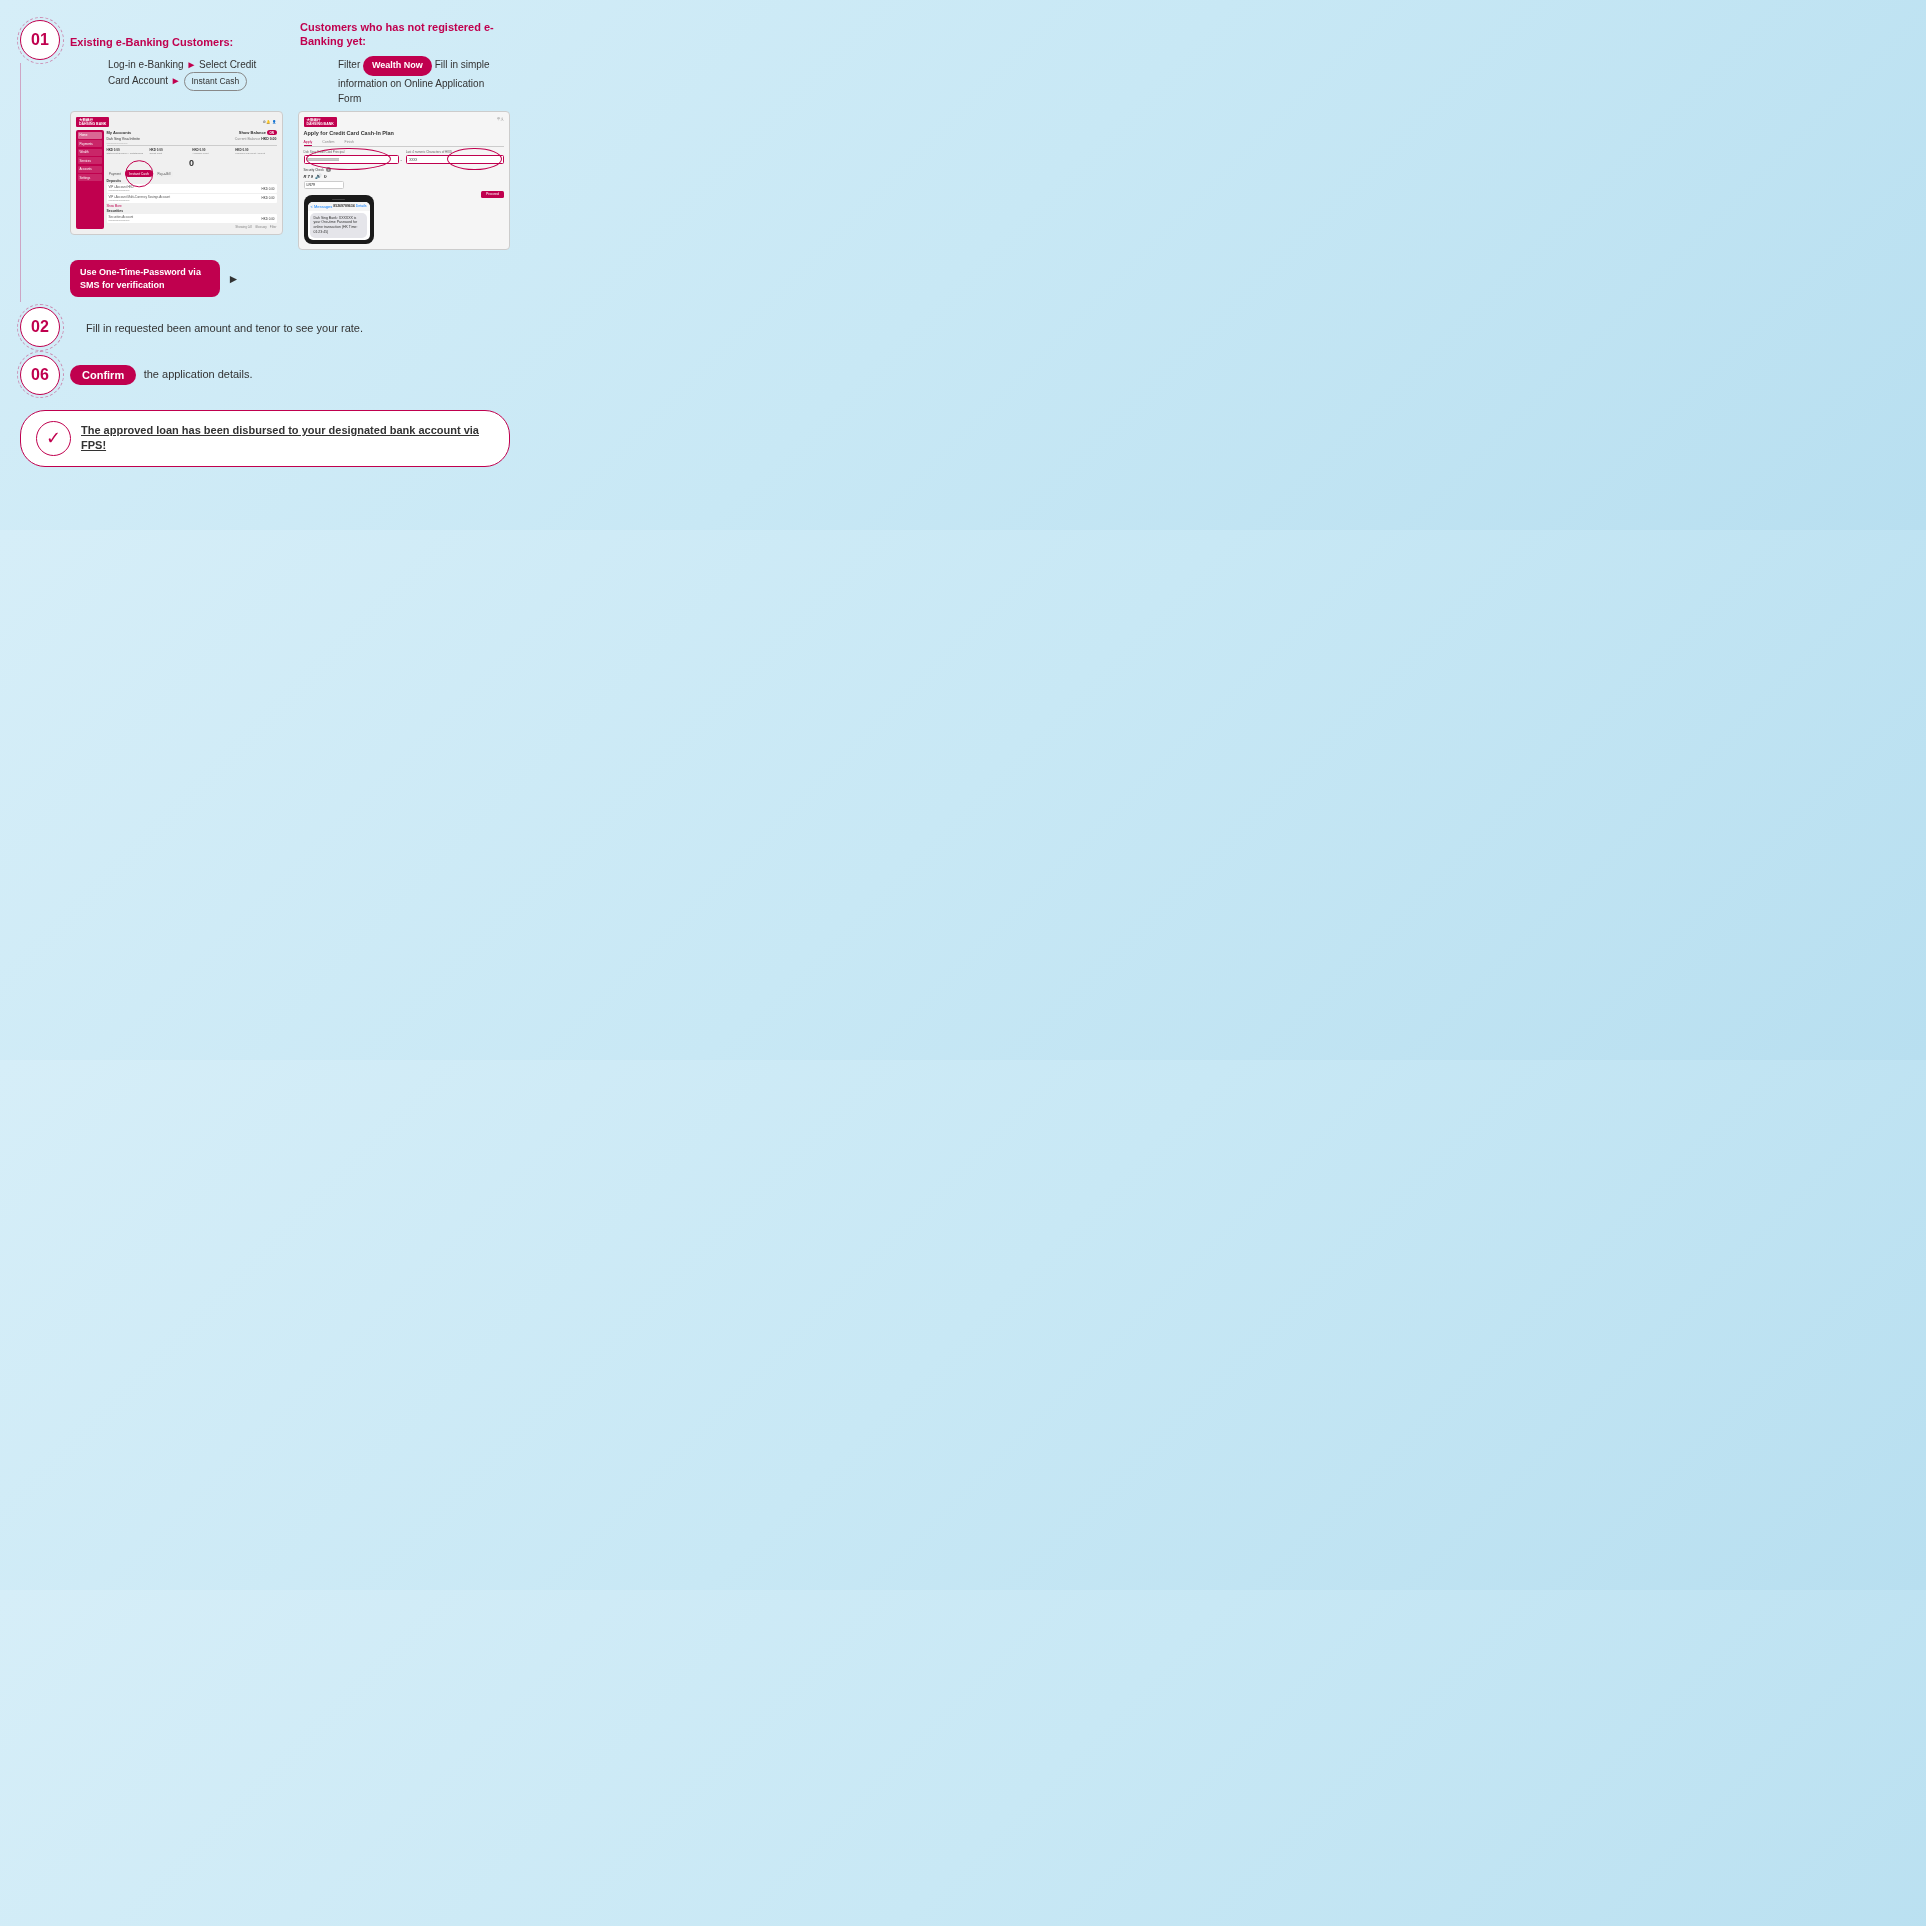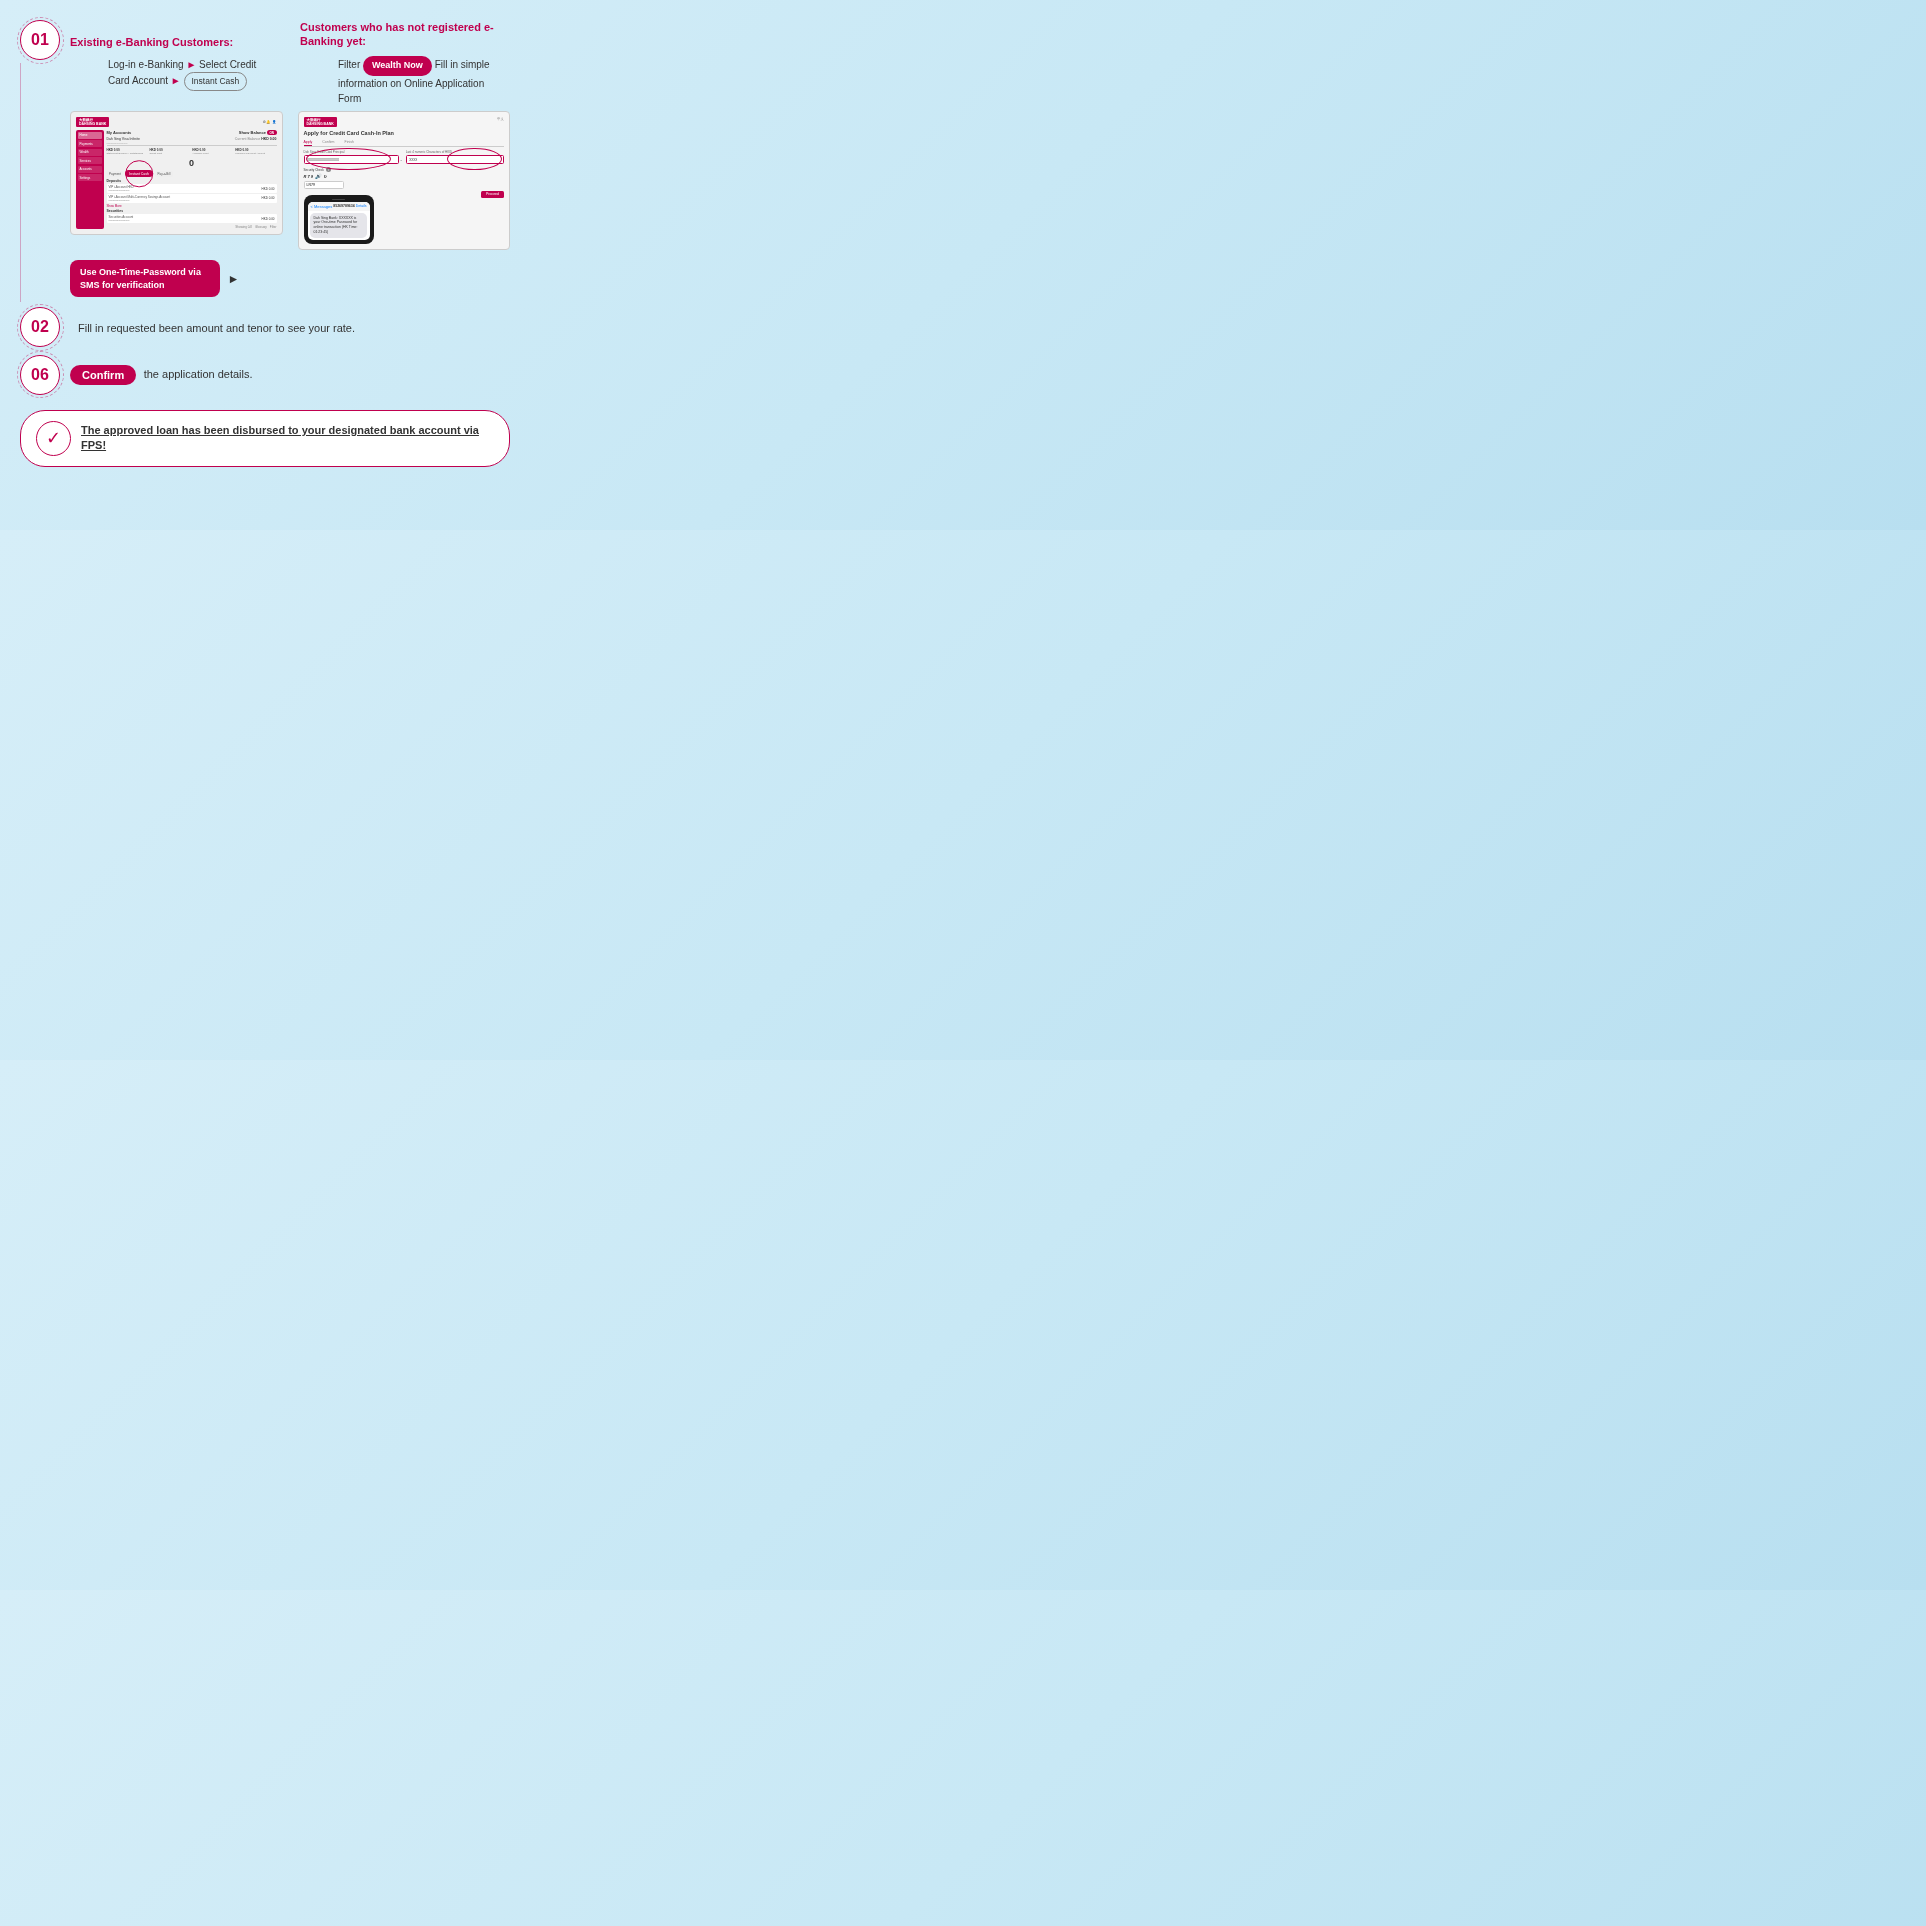--- a/index.html
+++ b/index.html
@@ -583,21 +583,21 @@
       </div>
     </div>
 
     <div style="display:flex; align-items:center; gap:7.5px; margin-top:2.5px; margin-bottom:5px;">
       <div class="otp-bubble">Use One-Time-Password via SMS for verification</div>
       <div style="font-size:12px; color:#333;">►</div>
     </div>
   </div>
 </div>
 
-<div style="display:flex; gap:8px; margin-bottom:5px; align-items:center;">
+<div style="display:flex; gap:16px; margin-bottom:5px; align-items:center;">
   <div class="step-number-col" style="margin-right:10px;">
     <div class="step-circle">
       <span>02</span>
     </div>
     <div class="vertical-line"></div>
   </div>
   <div style="flex:1;">
     <div class="step-text">Fill in requested been amount and tenor to see your rate.</div>
   </div>
 </div>

